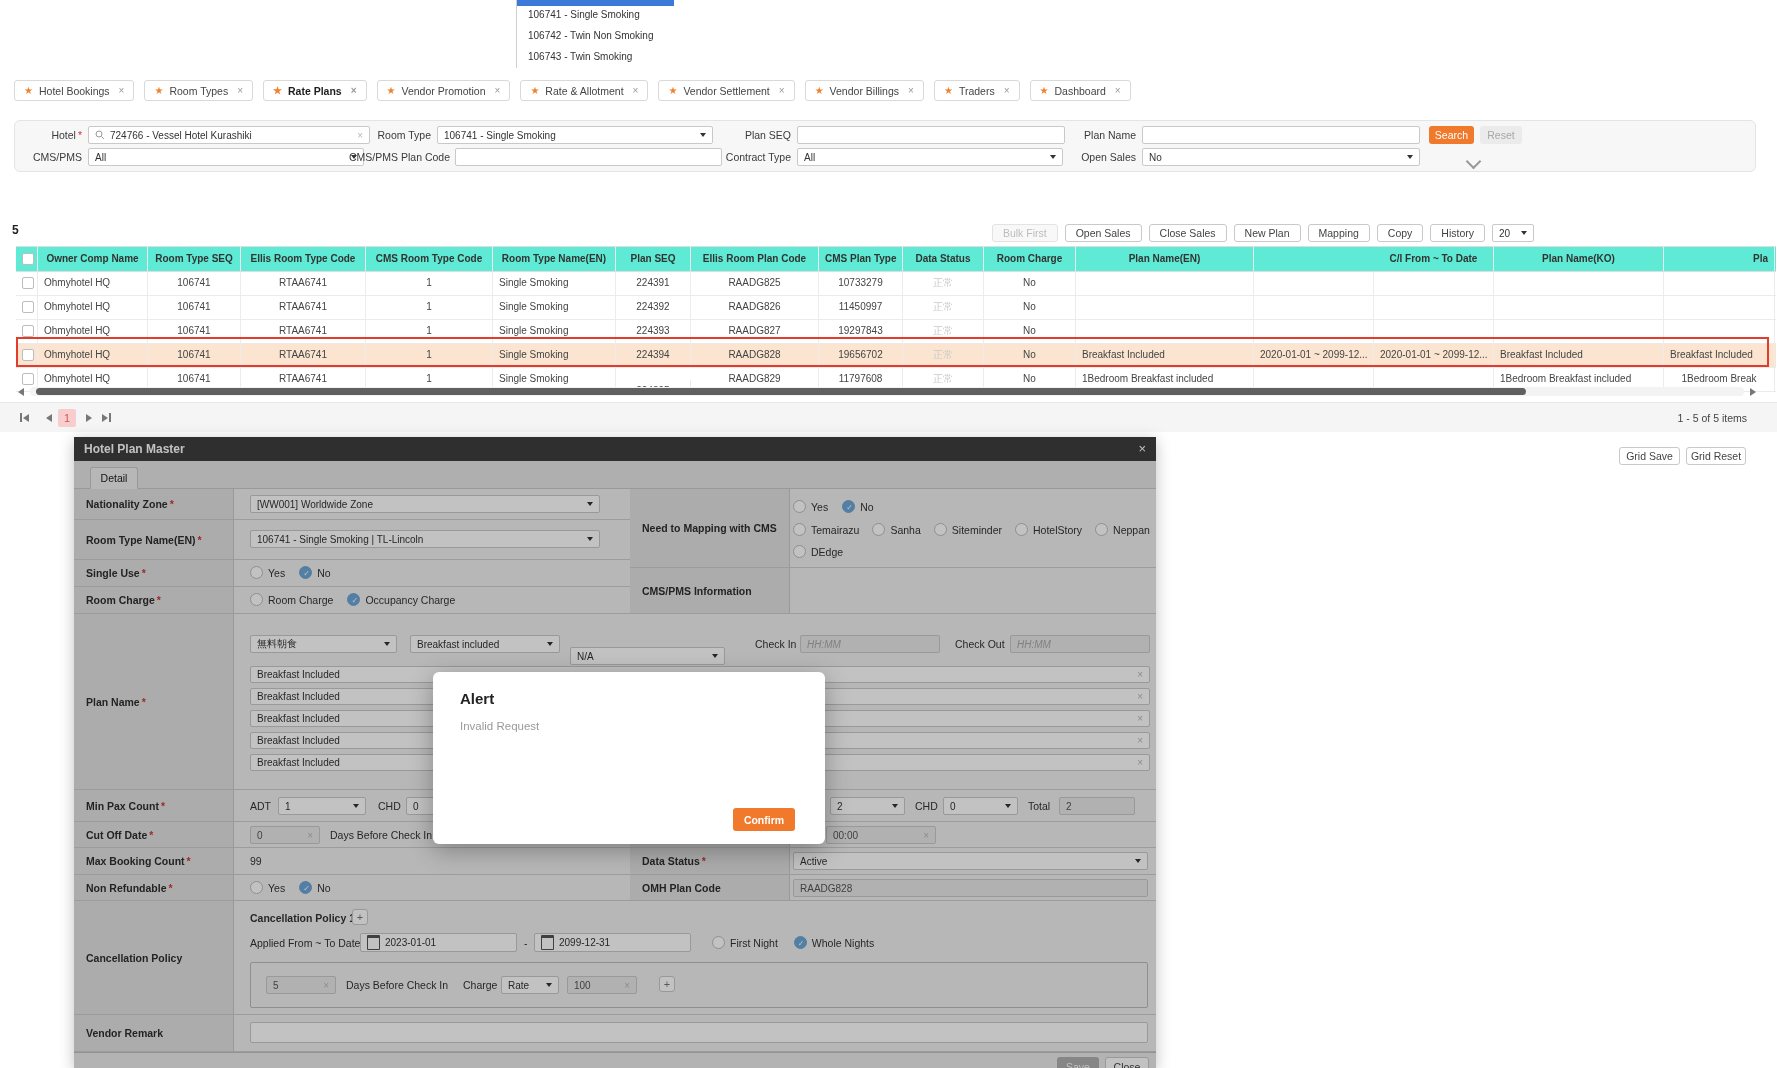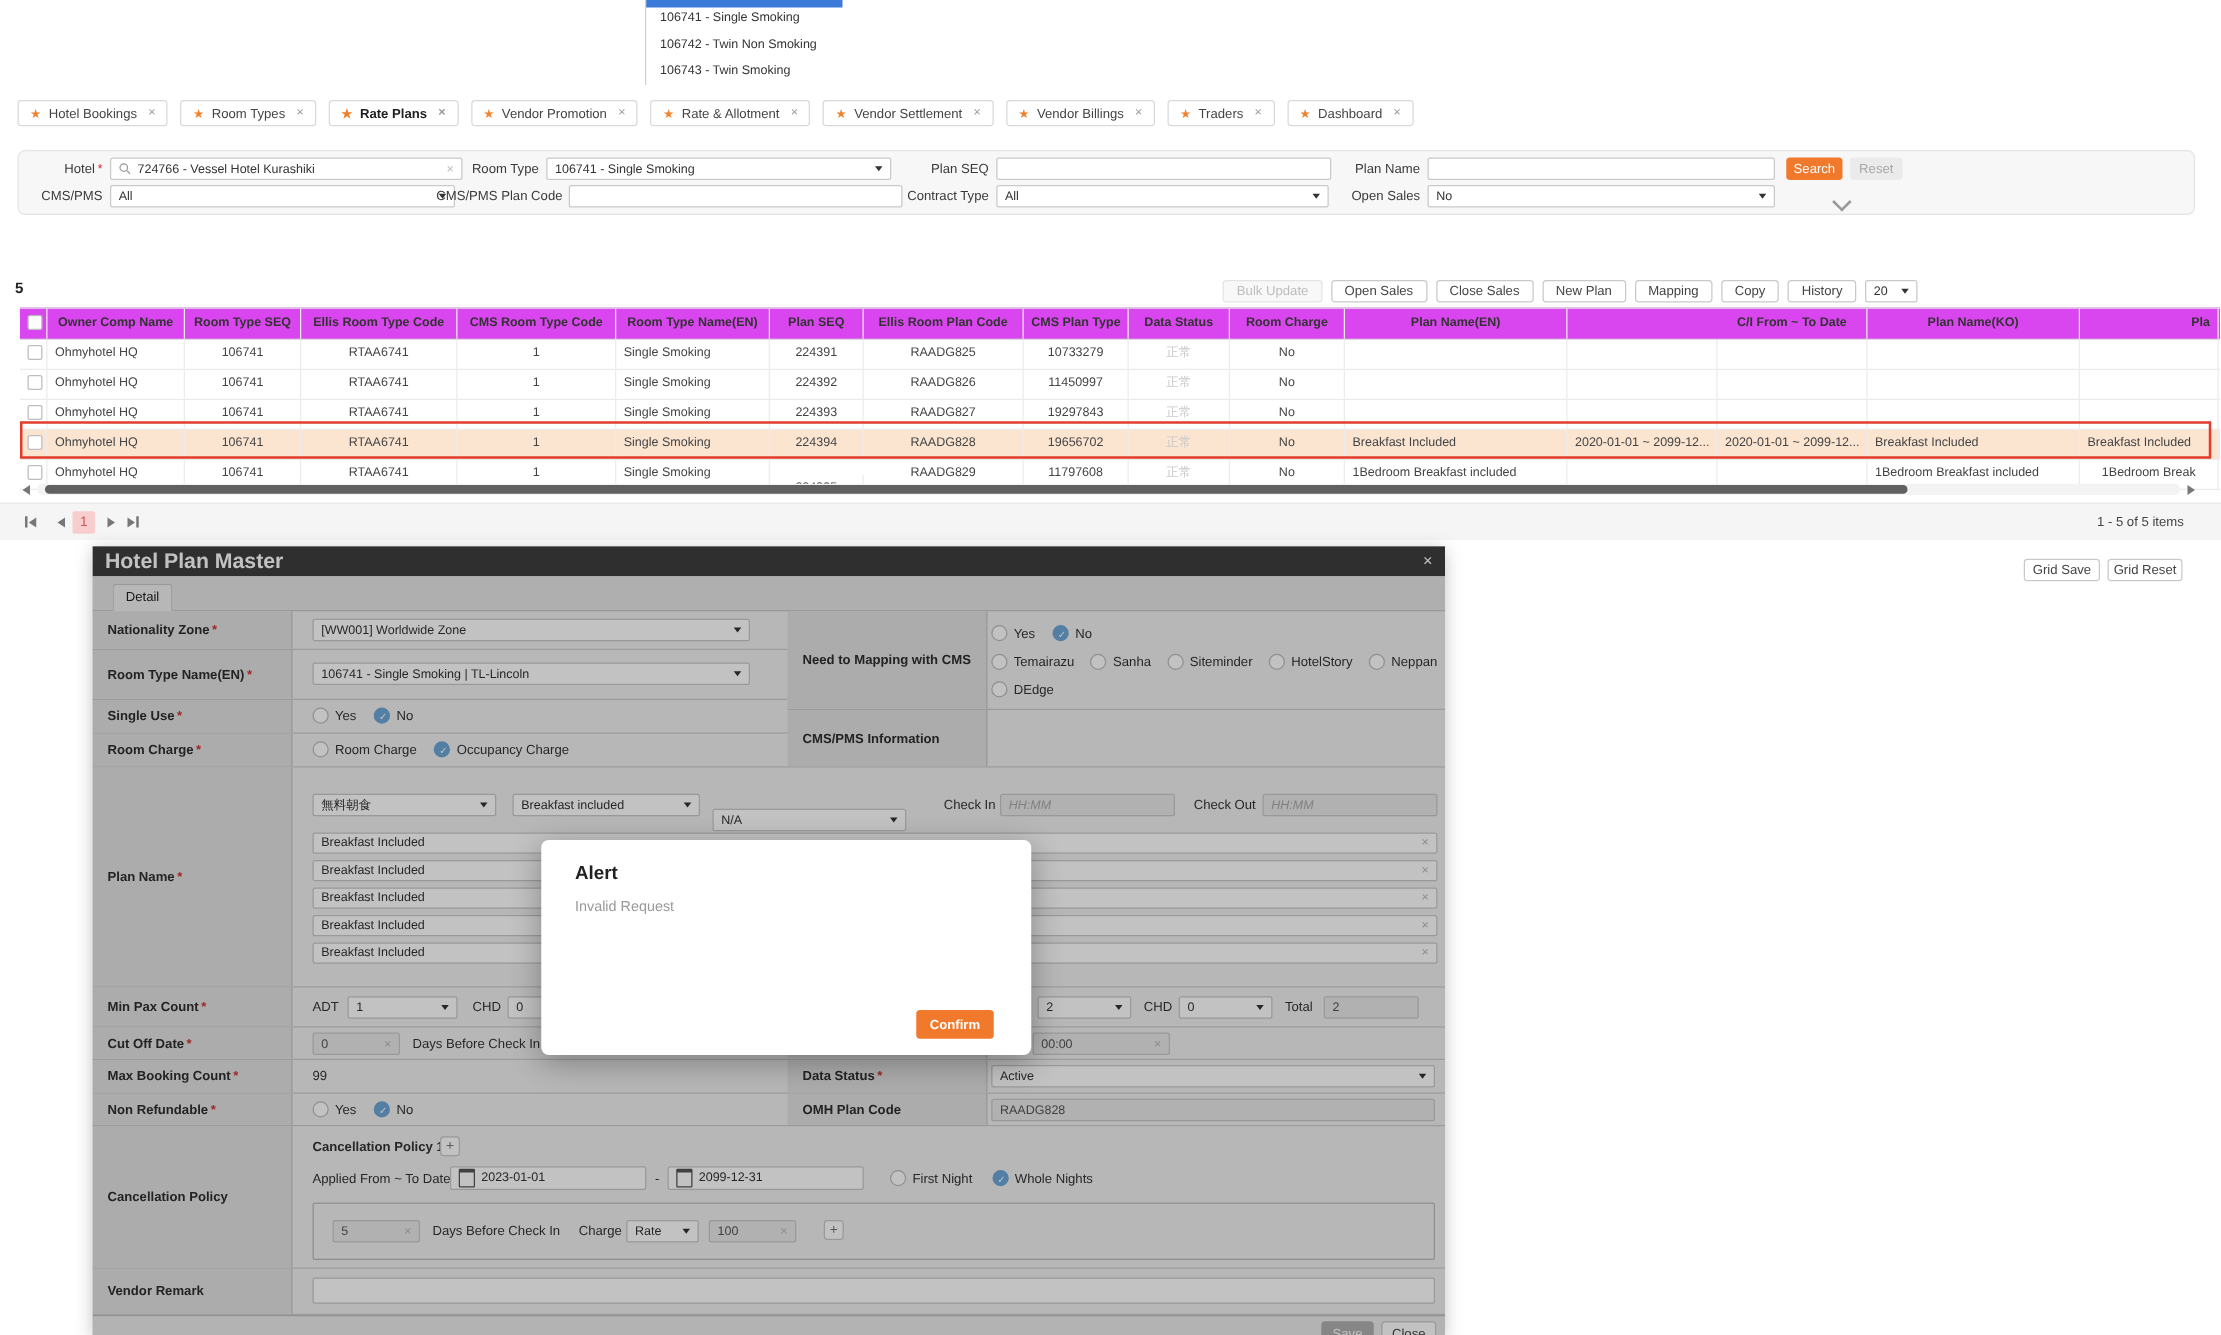--- a/index.html
+++ b/index.html
@@ -16,21 +16,21 @@
 .obtn{background:#f0792b;color:#fff;border:none;border-radius:3px;font-size:10.5px;display:flex;align-items:center;justify-content:center;box-sizing:border-box}
 .radio{width:13px;height:13px;border-radius:50%;border:1px solid #bcbcbc;background:#fff;display:inline-block;box-sizing:border-box;flex:none;position:relative}
 .radio.on{background:#6da7d8;border-color:#6da7d8}
 .radio.on:after{content:"\2713";color:#fff;font-size:8px;position:absolute;left:3px;top:1px;line-height:11px}
 .rlab{font-size:10.5px;color:#333;margin:0 0 0 5px;white-space:nowrap}
 .cb{width:12px;height:12px;border:1px solid #bdbdbd;border-radius:2px;background:#fff;display:inline-block;box-sizing:border-box;vertical-align:middle}
 .tab{display:inline-flex;align-items:center;height:21px;background:#fff;border:1px solid #d9d9d9;border-radius:3px;padding:0 9px;margin-right:10px;font-size:10.5px;color:#454545;box-sizing:border-box}
 .tab .st{color:#ef822e;font-size:10px;margin-right:6px}
 .tab .x{color:#999;margin-left:9px;font-size:10px}
 .tab.act{font-weight:bold;color:#1d1d1d}
-#thead{display:flex;height:24px;line-height:23px;background:#d946ef;border-top:1px solid #dedede;border-bottom:1px solid #dedede;font-weight:bold;font-size:10px;color:#333}
+#thead{display:flex;height:24px;line-height:23px;background:#5eead4;border-top:1px solid #dedede;border-bottom:1px solid #dedede;font-weight:bold;font-size:10px;color:#333}
 .trow{display:flex;height:23px;line-height:22px;border-bottom:1px solid #ebebeb;font-size:10px;color:#444;background:#fff}
 .trow.hl{background:#fbe5d1}
 .hcell,.cell{padding:0 6px;border-right:1px solid #ececec;box-sizing:border-box;overflow:hidden;white-space:nowrap;flex:none;text-align:center}
 .cell.dim{color:#c9c9c9}
 .tl{width:0;height:0;border-top:4px solid transparent;border-bottom:4px solid transparent;border-right:6px solid #777}
 .tr2{width:0;height:0;border-top:4px solid transparent;border-bottom:4px solid transparent;border-left:6px solid #777}
 .pbar{width:2px;height:9px;background:#777}
 .mlab{background:#e3e3e3;border-right:1px solid #c9c9c9;display:flex;align-items:center;padding-left:12px;font-size:10.5px;font-weight:bold;color:#2e2e2e;box-sizing:border-box;position:absolute;left:0;top:0;height:100%;width:160px}
 .mrow{position:absolute;border-bottom:1px solid #cdcdcd;box-sizing:border-box}
 .mtext{font-size:10.5px;color:#333;white-space:nowrap}
@@ -132,21 +132,21 @@
   <div class="ab sel" style="left:1142px;top:148px;width:278px;height:18px">
       <span>No</span>
       <span class="caret"></span>
     </div>
   <div class="ab" style="left:1468px;top:156px;width:14px;height:14px">
       <div class="chev"></div>
     </div>
 
   <div class="ab" style="left:12px;top:223px;font-size:12px;font-weight:bold;color:#222">5</div>
   <div class="ab" id="toolbar" style="top:224px;right:292px;display:flex;gap:7px">
-      <div class="btn dis" style="height: 18px; padding: 0px 10px;">Bulk Update</div>
+      <div class="btn dis" style="height: 18px; padding: 0px 10px;">Bulk First</div>
       <div class="btn" style="height: 18px; padding: 0px 10px;">Open Sales</div>
       <div class="btn" style="height: 18px; padding: 0px 10px;">Close Sales</div>
       <div class="btn" style="height: 18px; padding: 0px 10px;">New Plan</div>
       <div class="btn" style="height: 18px; padding: 0px 10px;">Mapping</div>
       <div class="btn" style="height: 18px; padding: 0px 10px;">Copy</div>
       <div class="btn" style="height: 18px; padding: 0px 10px;">History</div>
     </div>
   <div class="ab sel" style="left:1492px;top:224px;width:42px;height:18px">
       <span>20</span>
       <span class="caret"></span>
@@ -286,21 +286,21 @@
       </div>
     <div class="ab" style="right:30px;top:9px;font-size:10.5px;color:#444">1 - 5 of 5 items</div>
   </div>
 
   <div class="ab btn" style="left:1619px;top:447px;width:61px;height:18px">Grid Save</div>
   <div class="ab btn" style="left:1686px;top:447px;width:60px;height:18px">Grid Reset</div>
 
   <div class="ab" style="left:74px;top:437px;width:1082px;height:631px;background:#f1f1f1;box-shadow:0 3px 14px rgba(0,0,0,.25);overflow:hidden;z-index:20">
 
     <div class="ab" style="left:0;top:0;width:1082px;height:24px;background:#3e3e3e">
-      <span style="position:absolute;left:10px;top:0;line-height:24px;font-size:17px;font-weight:bold;color:#fff">Hotel Plan Master</span>
+      <span style="position:absolute;left:10px;top:0;line-height:24px;font-size:12px;font-weight:bold;color:#fff">Hotel Plan Master</span>
       <span style="position:absolute;right:10px;top:0;line-height:24px;font-size:13px;color:#fff">×</span>
     </div>
 
     <div class="ab" style="left:0;top:24px;width:1082px;height:28px;background:#e7e7e7;border-bottom:1px solid #c9c9c9"></div>
     <div class="ab" style="left:16px;top:30px;width:48px;height:22px;background:#f1f1f1;border:1px solid #c9c9c9;border-bottom:1px solid #f1f1f1;border-radius:3px 3px 0 0;text-align:center;line-height:21px;font-size:10.5px;color:#222;z-index:2">Detail</div>
 
     <div class="mrow" style="left:0;top:52px;width:556px;height:31px">
       <div class="mlab">
           <span>Nationality Zone</span>
           <span class="req">*</span>

